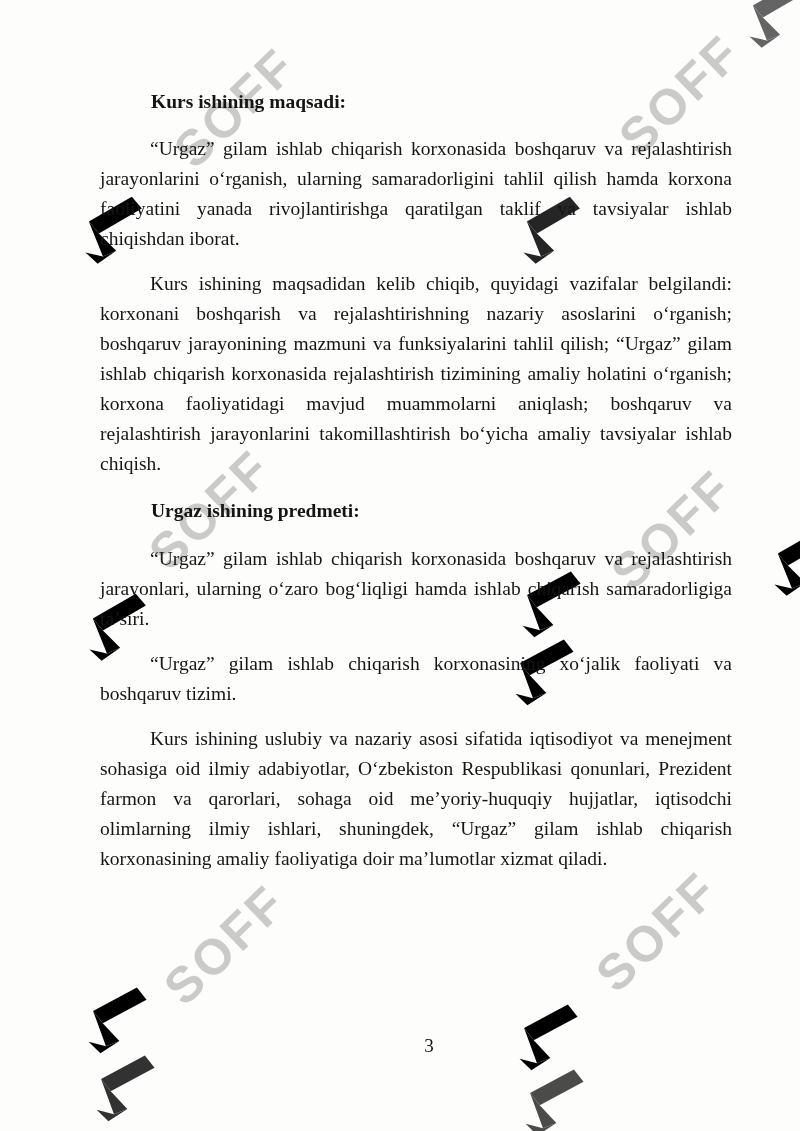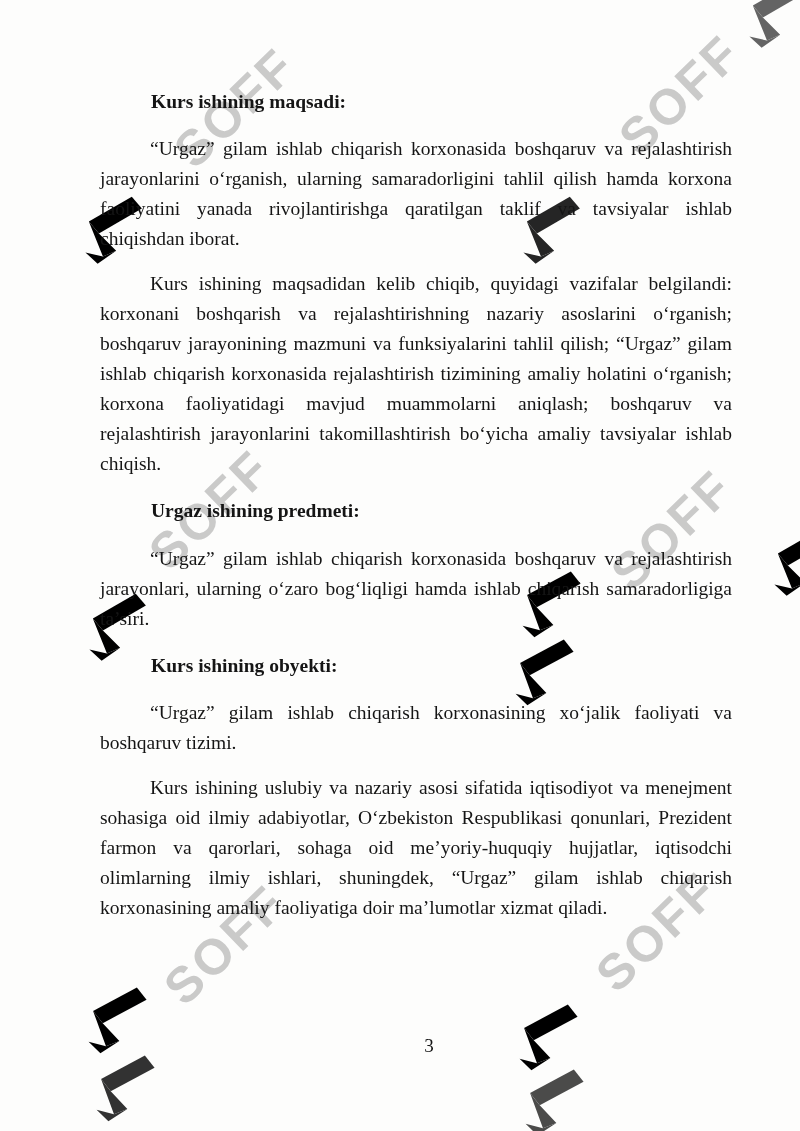--- a/index.html
+++ b/index.html
@@ -131,21 +131,20 @@
   <section>
     <p>Kurs ishining maqsadidan kelib chiqib, quyidagi vazifalar belgilandi: korxonani boshqarish va rejalashtirishning nazariy asoslarini o‘rganish; boshqaruv jarayonining mazmuni va funksiyalarini tahlil qilish; “Urgaz” gilam ishlab chiqarish korxonasida rejalashtirish tizimining amaliy holatini o‘rganish; korxona faoliyatidagi mavjud muammolarni aniqlash; boshqaruv va rejalashtirish jarayonlarini takomillashtirish bo‘yicha amaliy tavsiyalar ishlab chiqish.</p>
   </section>
 
   <section>
     <h2>Urgaz ishining predmeti:</h2>
     <p>“Urgaz” gilam ishlab chiqarish korxonasida boshqaruv va rejalashtirish jarayonlari, ularning o‘zaro bog‘liqligi hamda ishlab chiqarish samaradorligiga ta’siri.</p>
   </section>
 
   <section>
-    <h2>Kurs ishining obyekti:</h2>
     <p>“Urgaz” gilam ishlab chiqarish korxonasining xo‘jalik faoliyati va boshqaruv tizimi.</p>
   </section>
 
   <section>
     <p>Kurs ishining uslubiy va nazariy asosi sifatida iqtisodiyot va menejment sohasiga oid ilmiy adabiyotlar, O‘zbekiston Respublikasi qonunlari, Prezident farmon va qarorlari, sohaga oid me’yoriy-huquqiy hujjatlar, iqtisodchi olimlarning ilmiy ishlari, shuningdek, “Urgaz” gilam ishlab chiqarish korxonasining amaliy faoliyatiga doir ma’lumotlar xizmat qiladi.</p>
   </section>
 
 </div>
 
 <div class="page-number">3</div>

